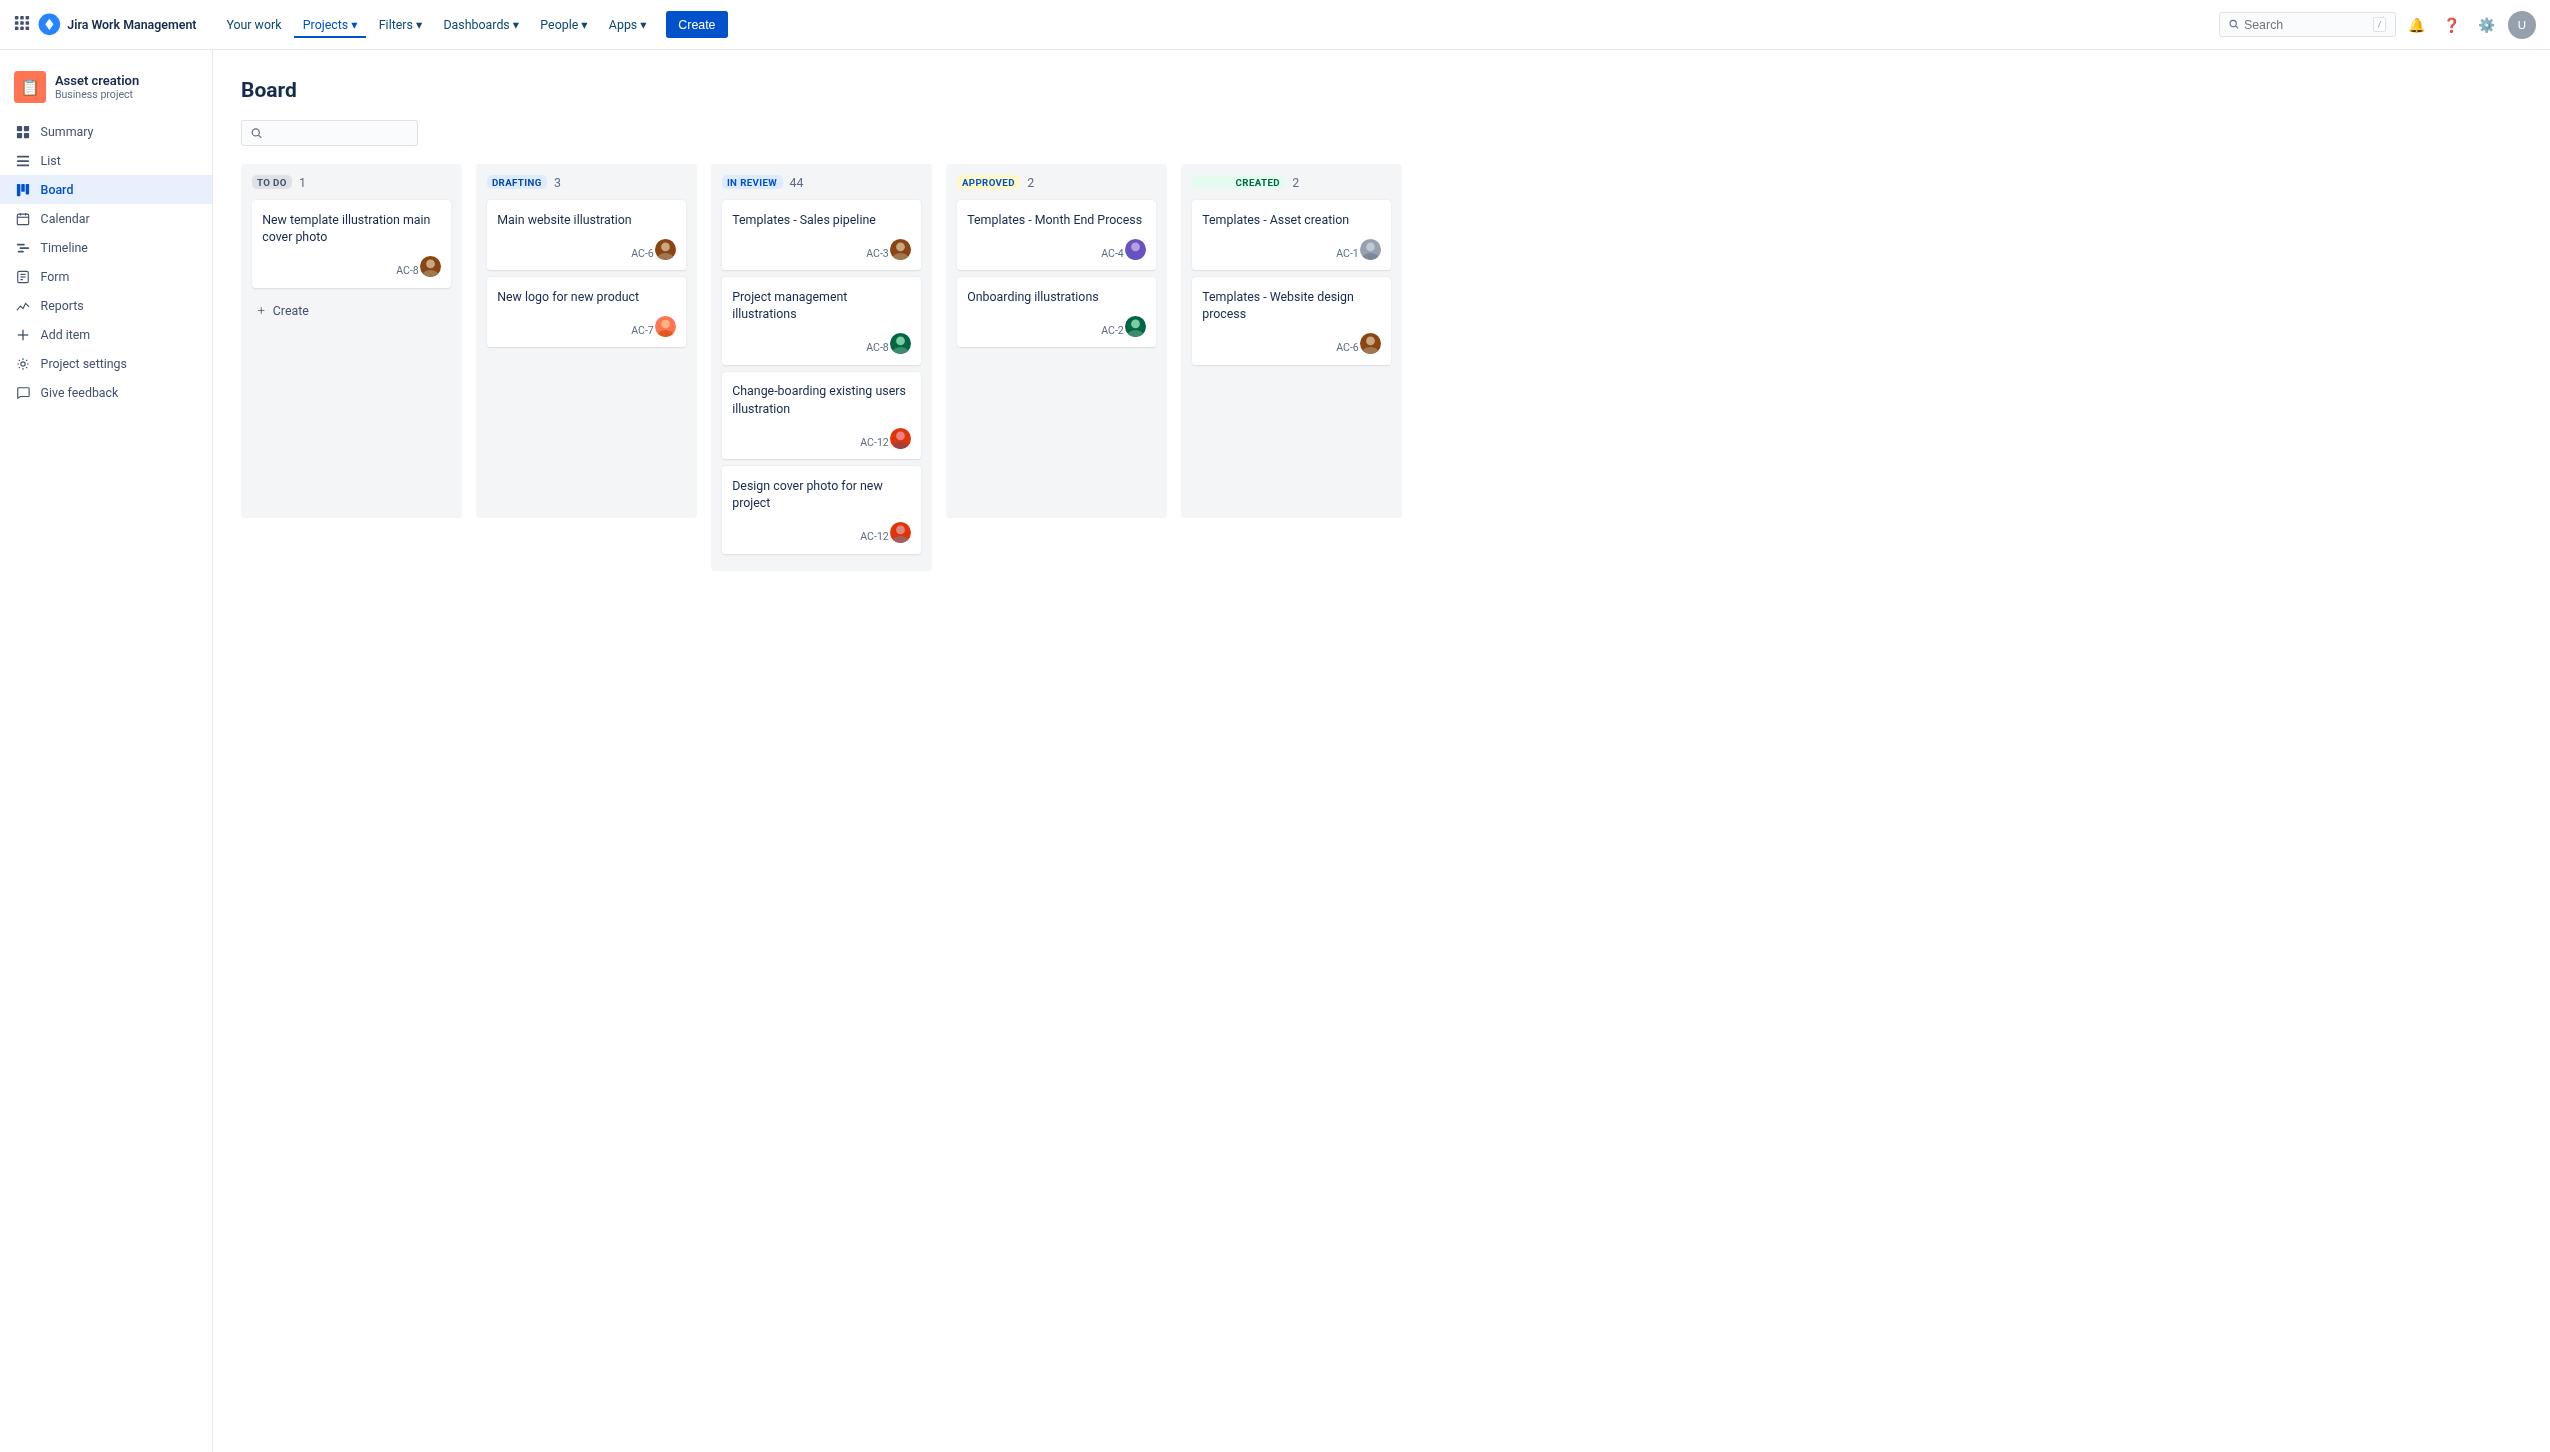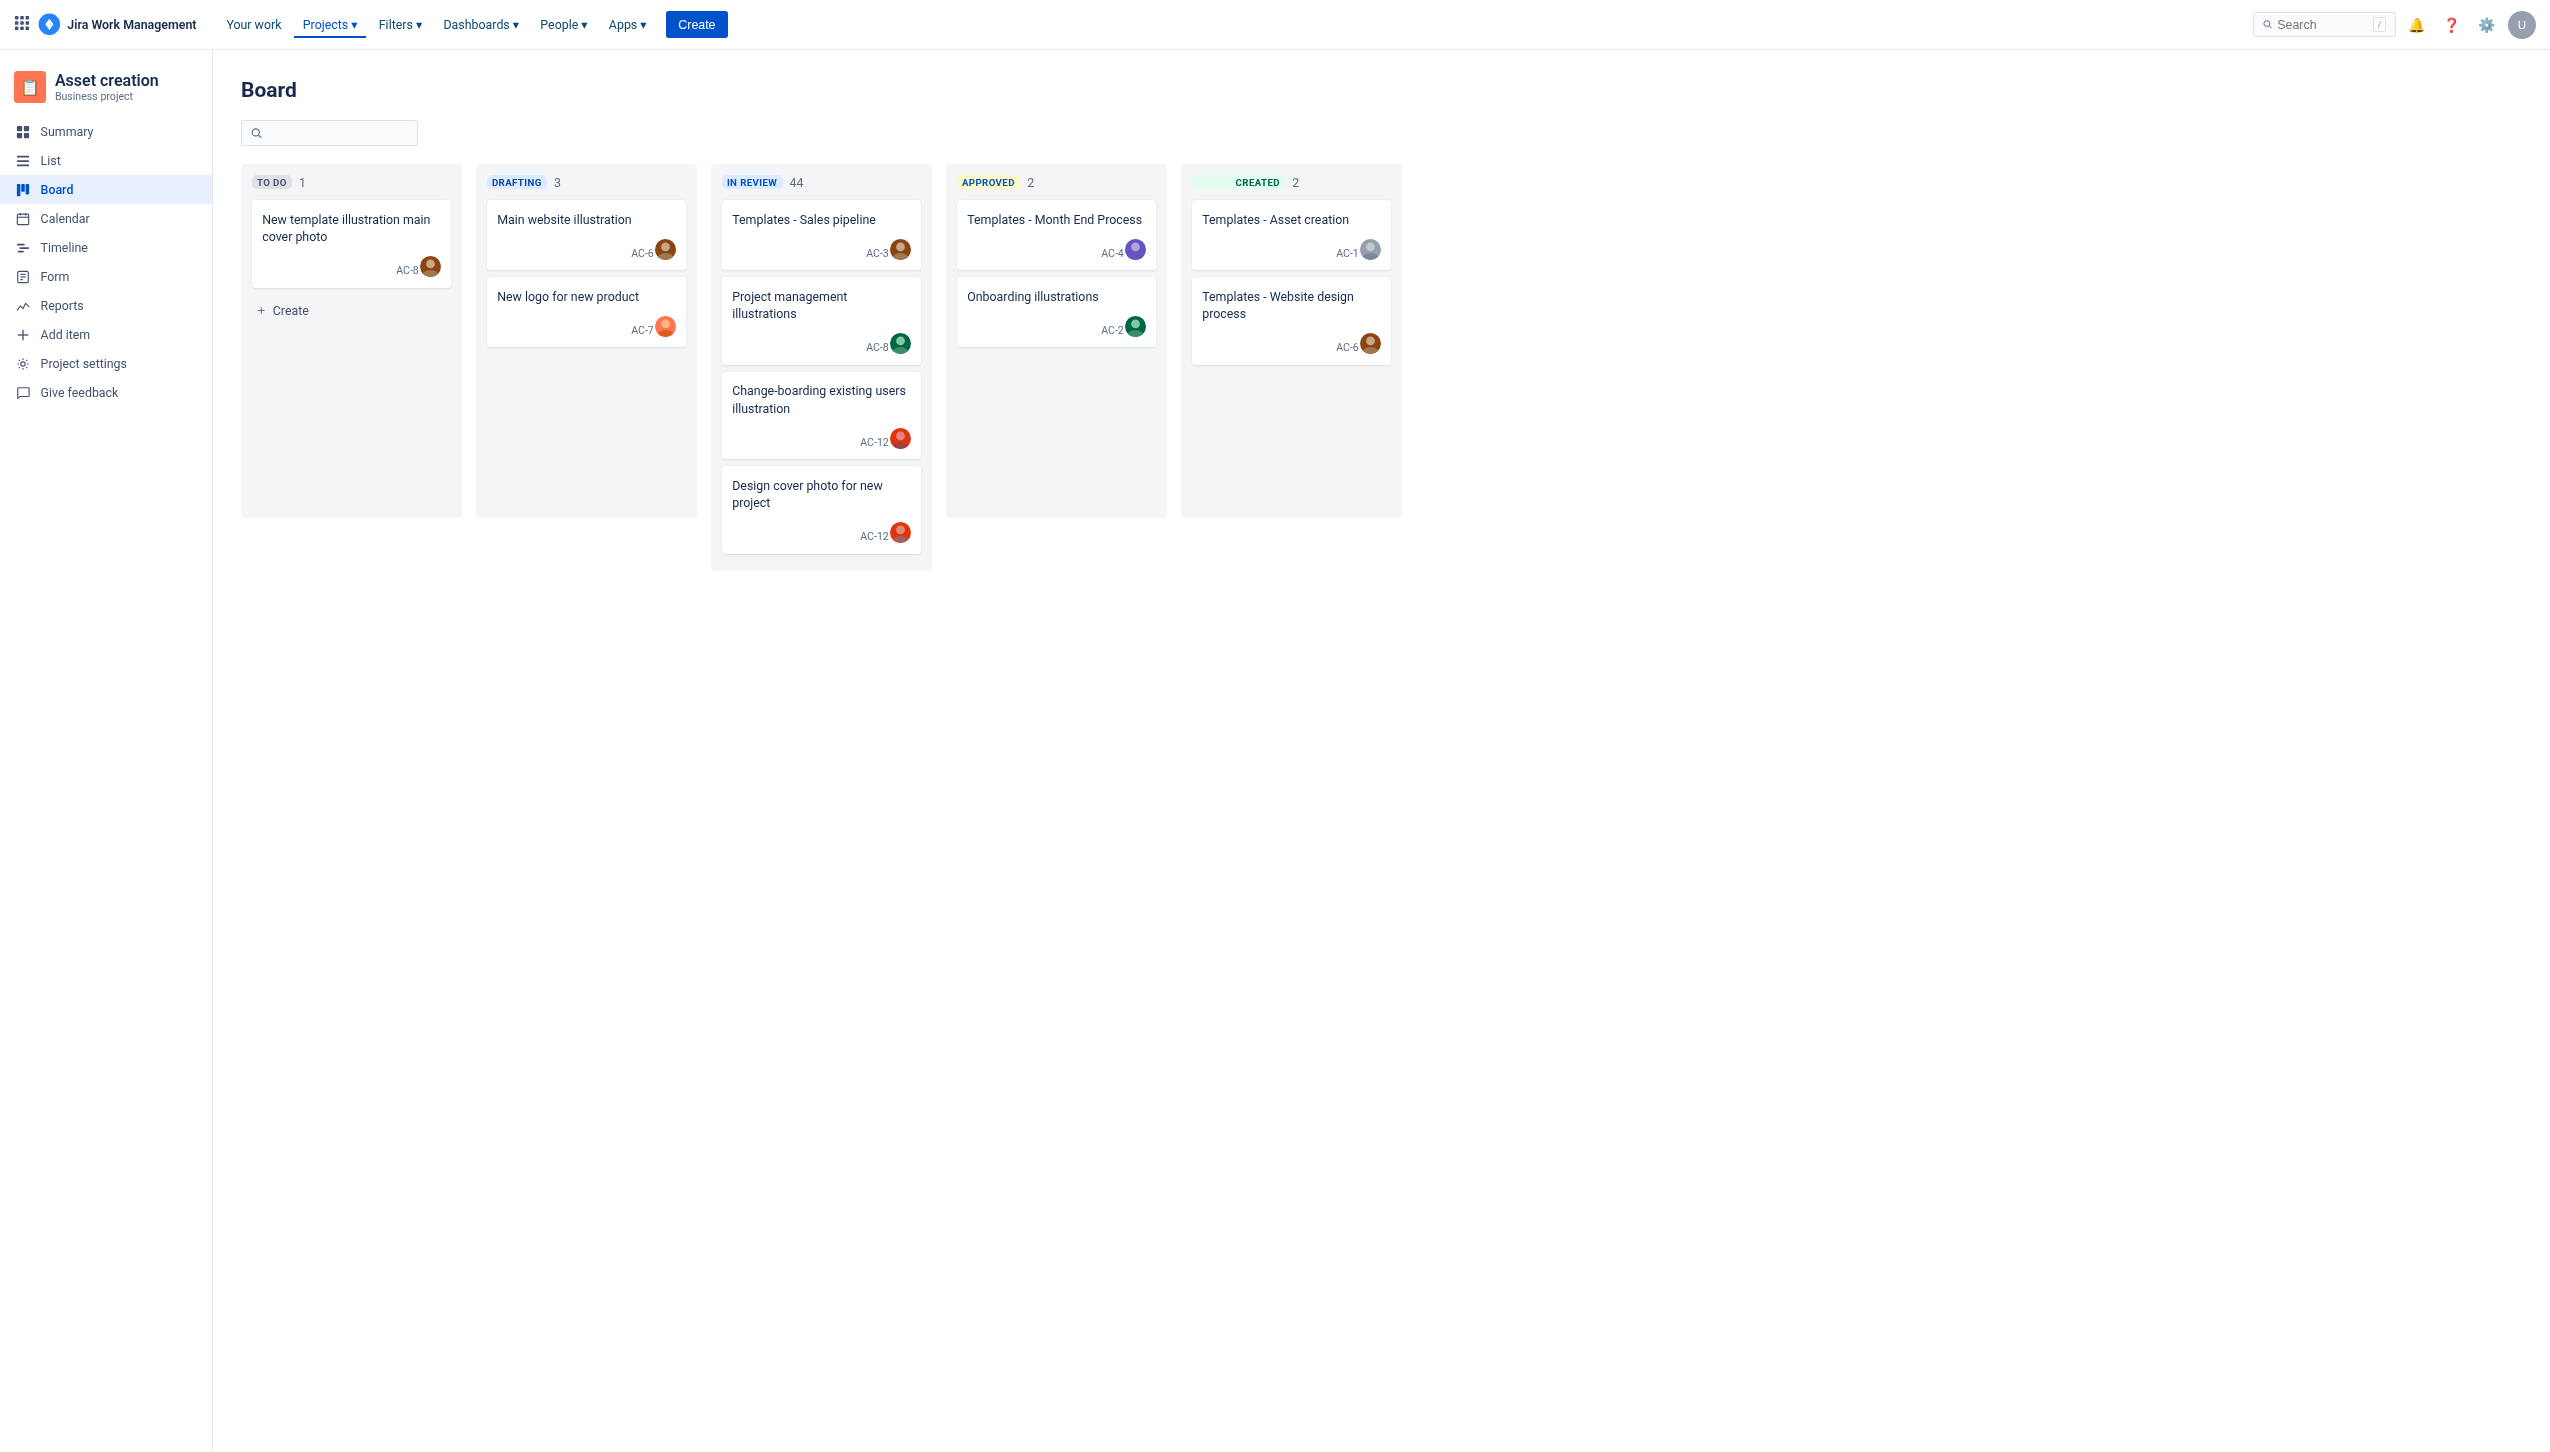--- a/index.html
+++ b/index.html
@@ -29,21 +29,21 @@
     }
     .create-btn {
       background: #0052cc; color: #fff; border: none; border-radius: 2.7px;
       padding: 6.2px 12.4px; font-size: 12.4px; font-weight: 500; cursor: pointer;
       margin-left: 7px; white-space: nowrap;
     }
     .topnav-right { display: flex; align-items: center; gap: 7px; margin-left: auto; }
     .search-box {
       display: flex; align-items: center; border: 0.9px solid #dfe1e6;
       border-radius: 2.7px; padding: 4.4px 8.9px; gap: 5.3px; background: #fafbfc;
-      width: 143px;
+      width: 177px;
     }
     .search-box input { border: none; background: transparent; outline: none; font-size: 12.4px; color: #42526e; width: 100%; }
     .search-slash {
       border: 0.9px solid #dfe1e6; border-radius: 1.8px; padding: 0.9px 3.5px;
       font-size: 9.7px; color: #97a0af; background: #fff;
     }
     .icon-btn {
       width: 28px; height: 28px; border-radius: 50%; display: flex; align-items: center;
       justify-content: center; cursor: pointer; color: #42526e; font-size: 14px;
       border: none; background: none;
@@ -63,21 +63,21 @@
       padding: 14px 0; flex-shrink: 0; position: fixed; top: 50px; bottom: 0;
       overflow-y: auto;
     }
     .sidebar-project { display: flex; align-items: center; gap: 8.9px; padding: 7px 14px 14px; }
     .sidebar-project-icon {
       width: 32px; height: 32px; border-radius: 3.5px; background: #ff7452;
       display: flex; align-items: center; justify-content: center; color: #fff; font-size: 16px;
       flex-shrink: 0;
     }
     .sidebar-project-info { display: flex; flex-direction: column; }
-    .sidebar-project-name { font-size: 16px; font-weight: 600; color: #172b4d; }
+    .sidebar-project-name { font-size: 13px; font-weight: 600; color: #172b4d; }
     .sidebar-project-type { font-size: 10.6px; color: #5e6c84; }
     .sidebar-nav { list-style: none; }
     .sidebar-nav-item {
       display: flex; align-items: center; gap: 8.9px; padding: 7px 14px;
       cursor: pointer; color: #42526e; font-size: 12.4px; border-radius: 0;
       text-decoration: none;
     }
     .sidebar-nav-item.active { background: #e8f0fe; color: #0052cc; font-weight: 500; }
     .sidebar-nav-item .nav-icon { width: 17.7px; display: flex; align-items: center; justify-content: center; flex-shrink: 0; font-size: 14px; }
 

